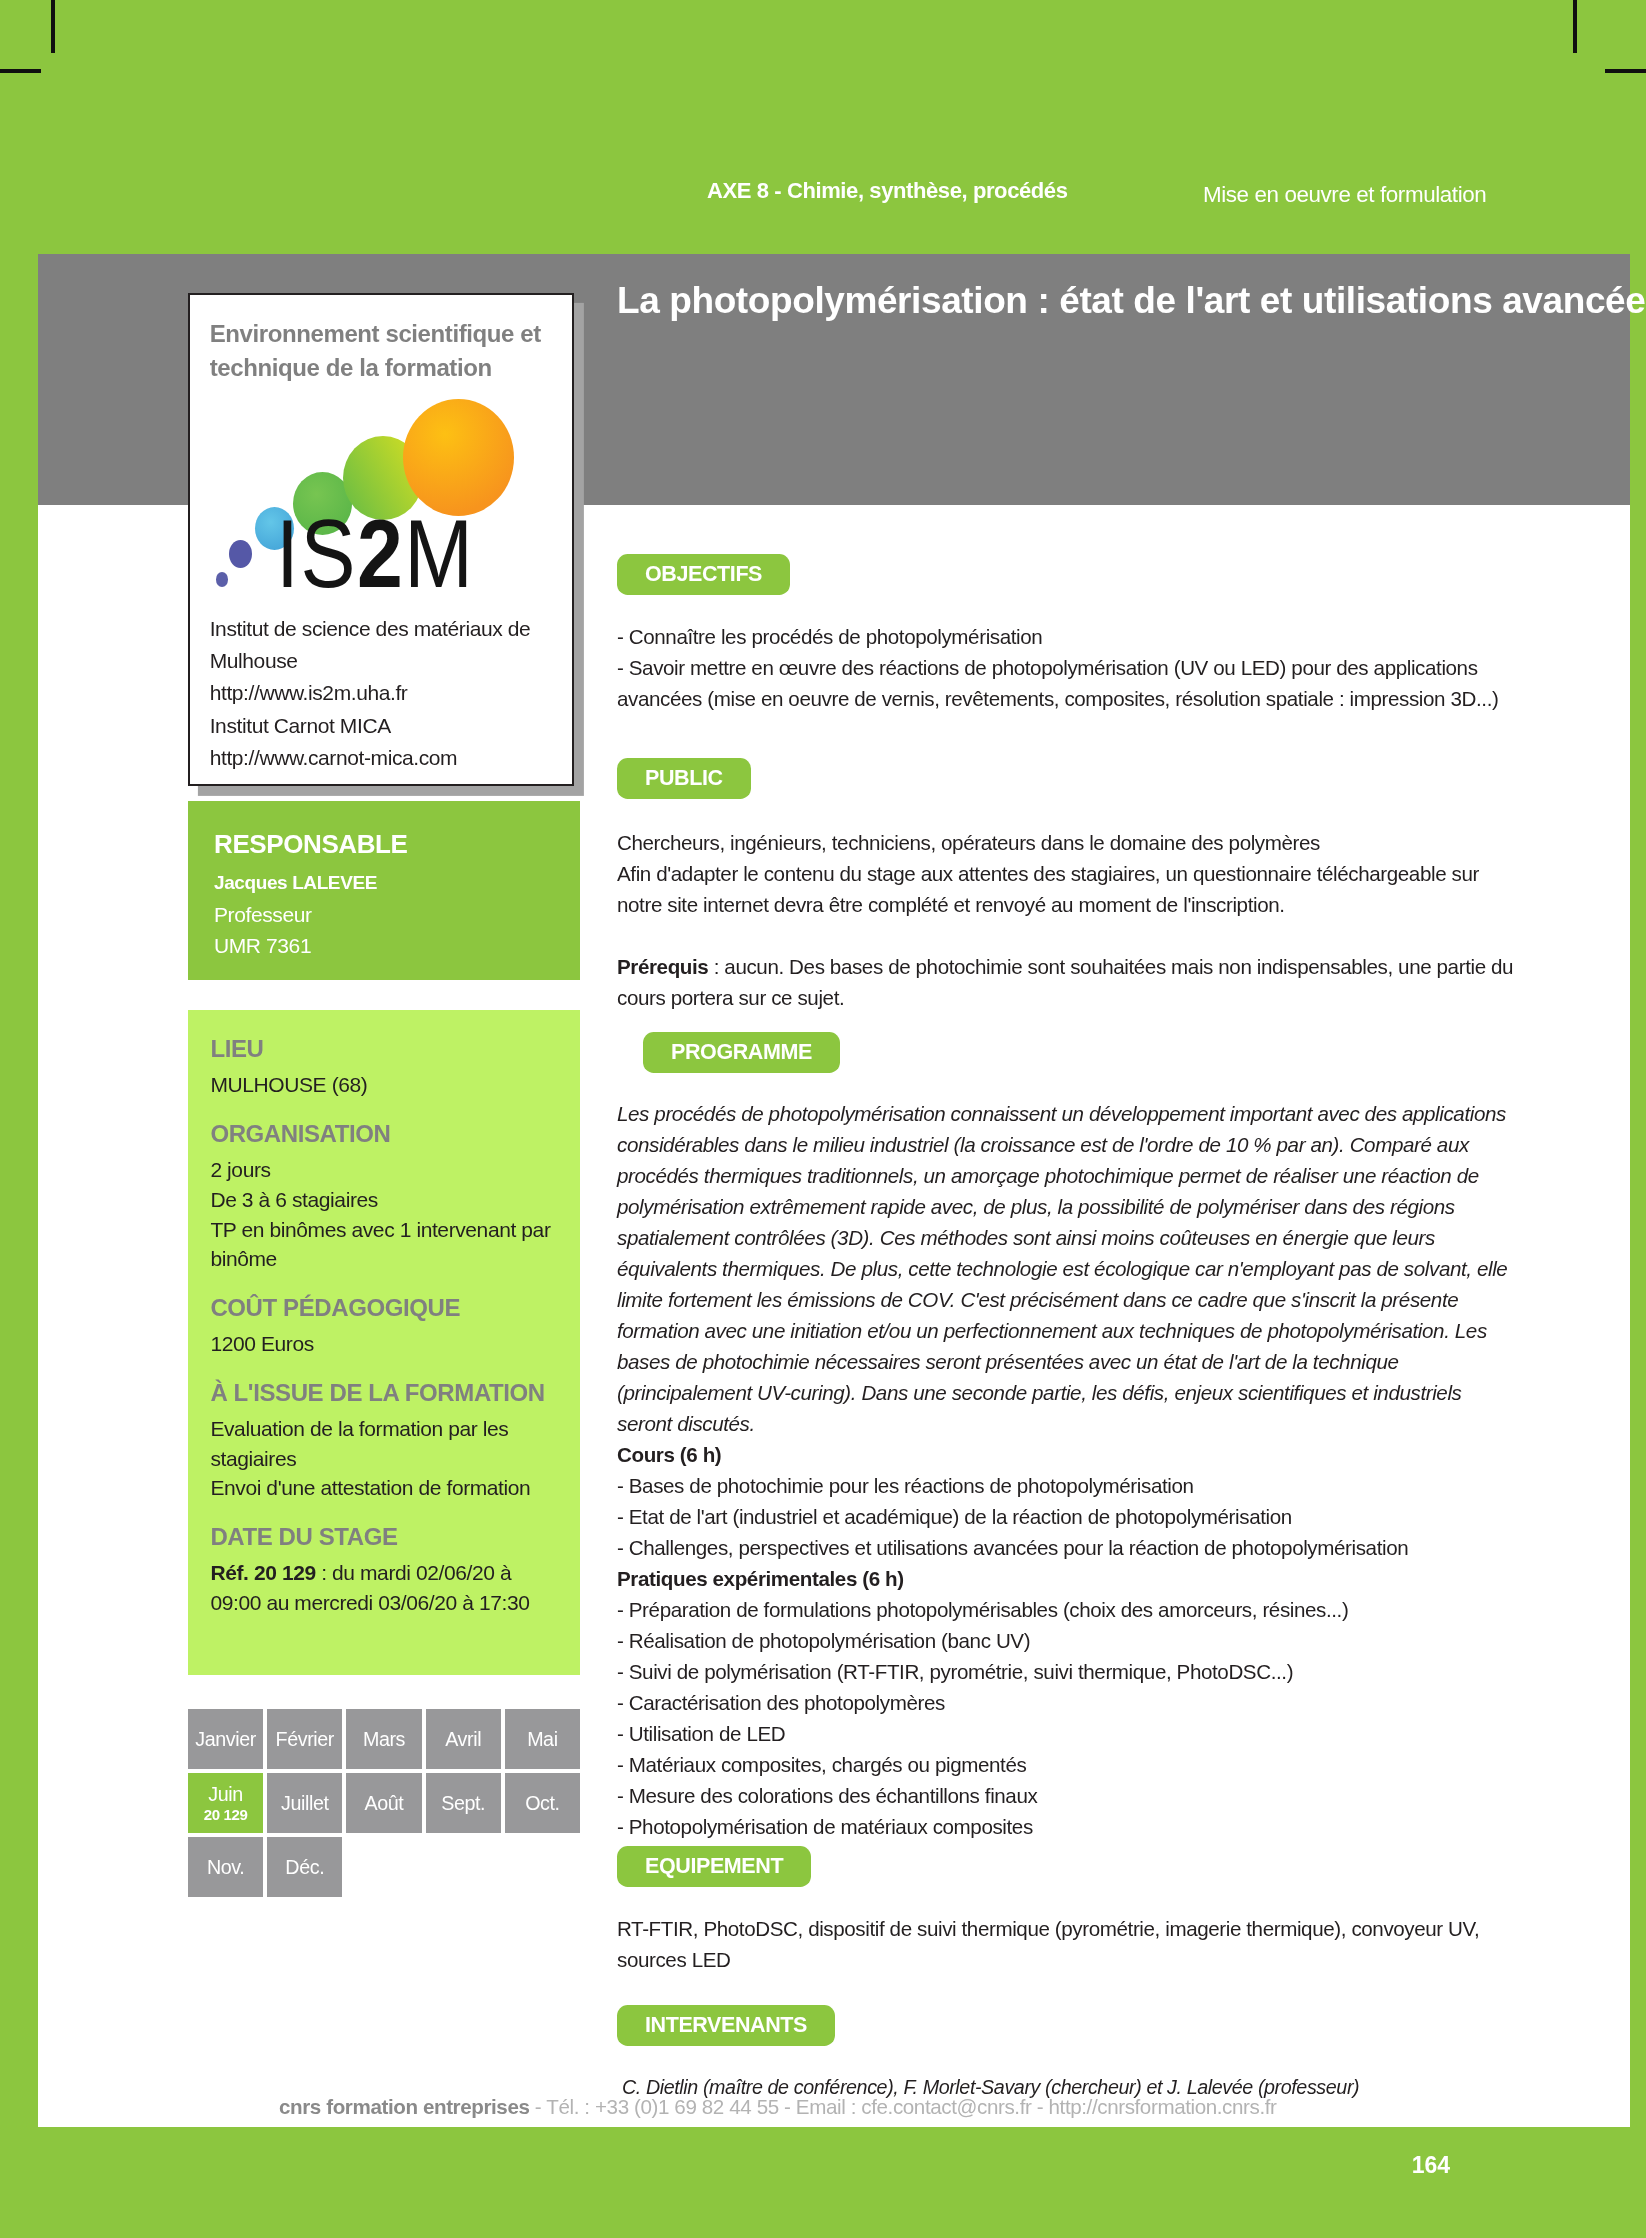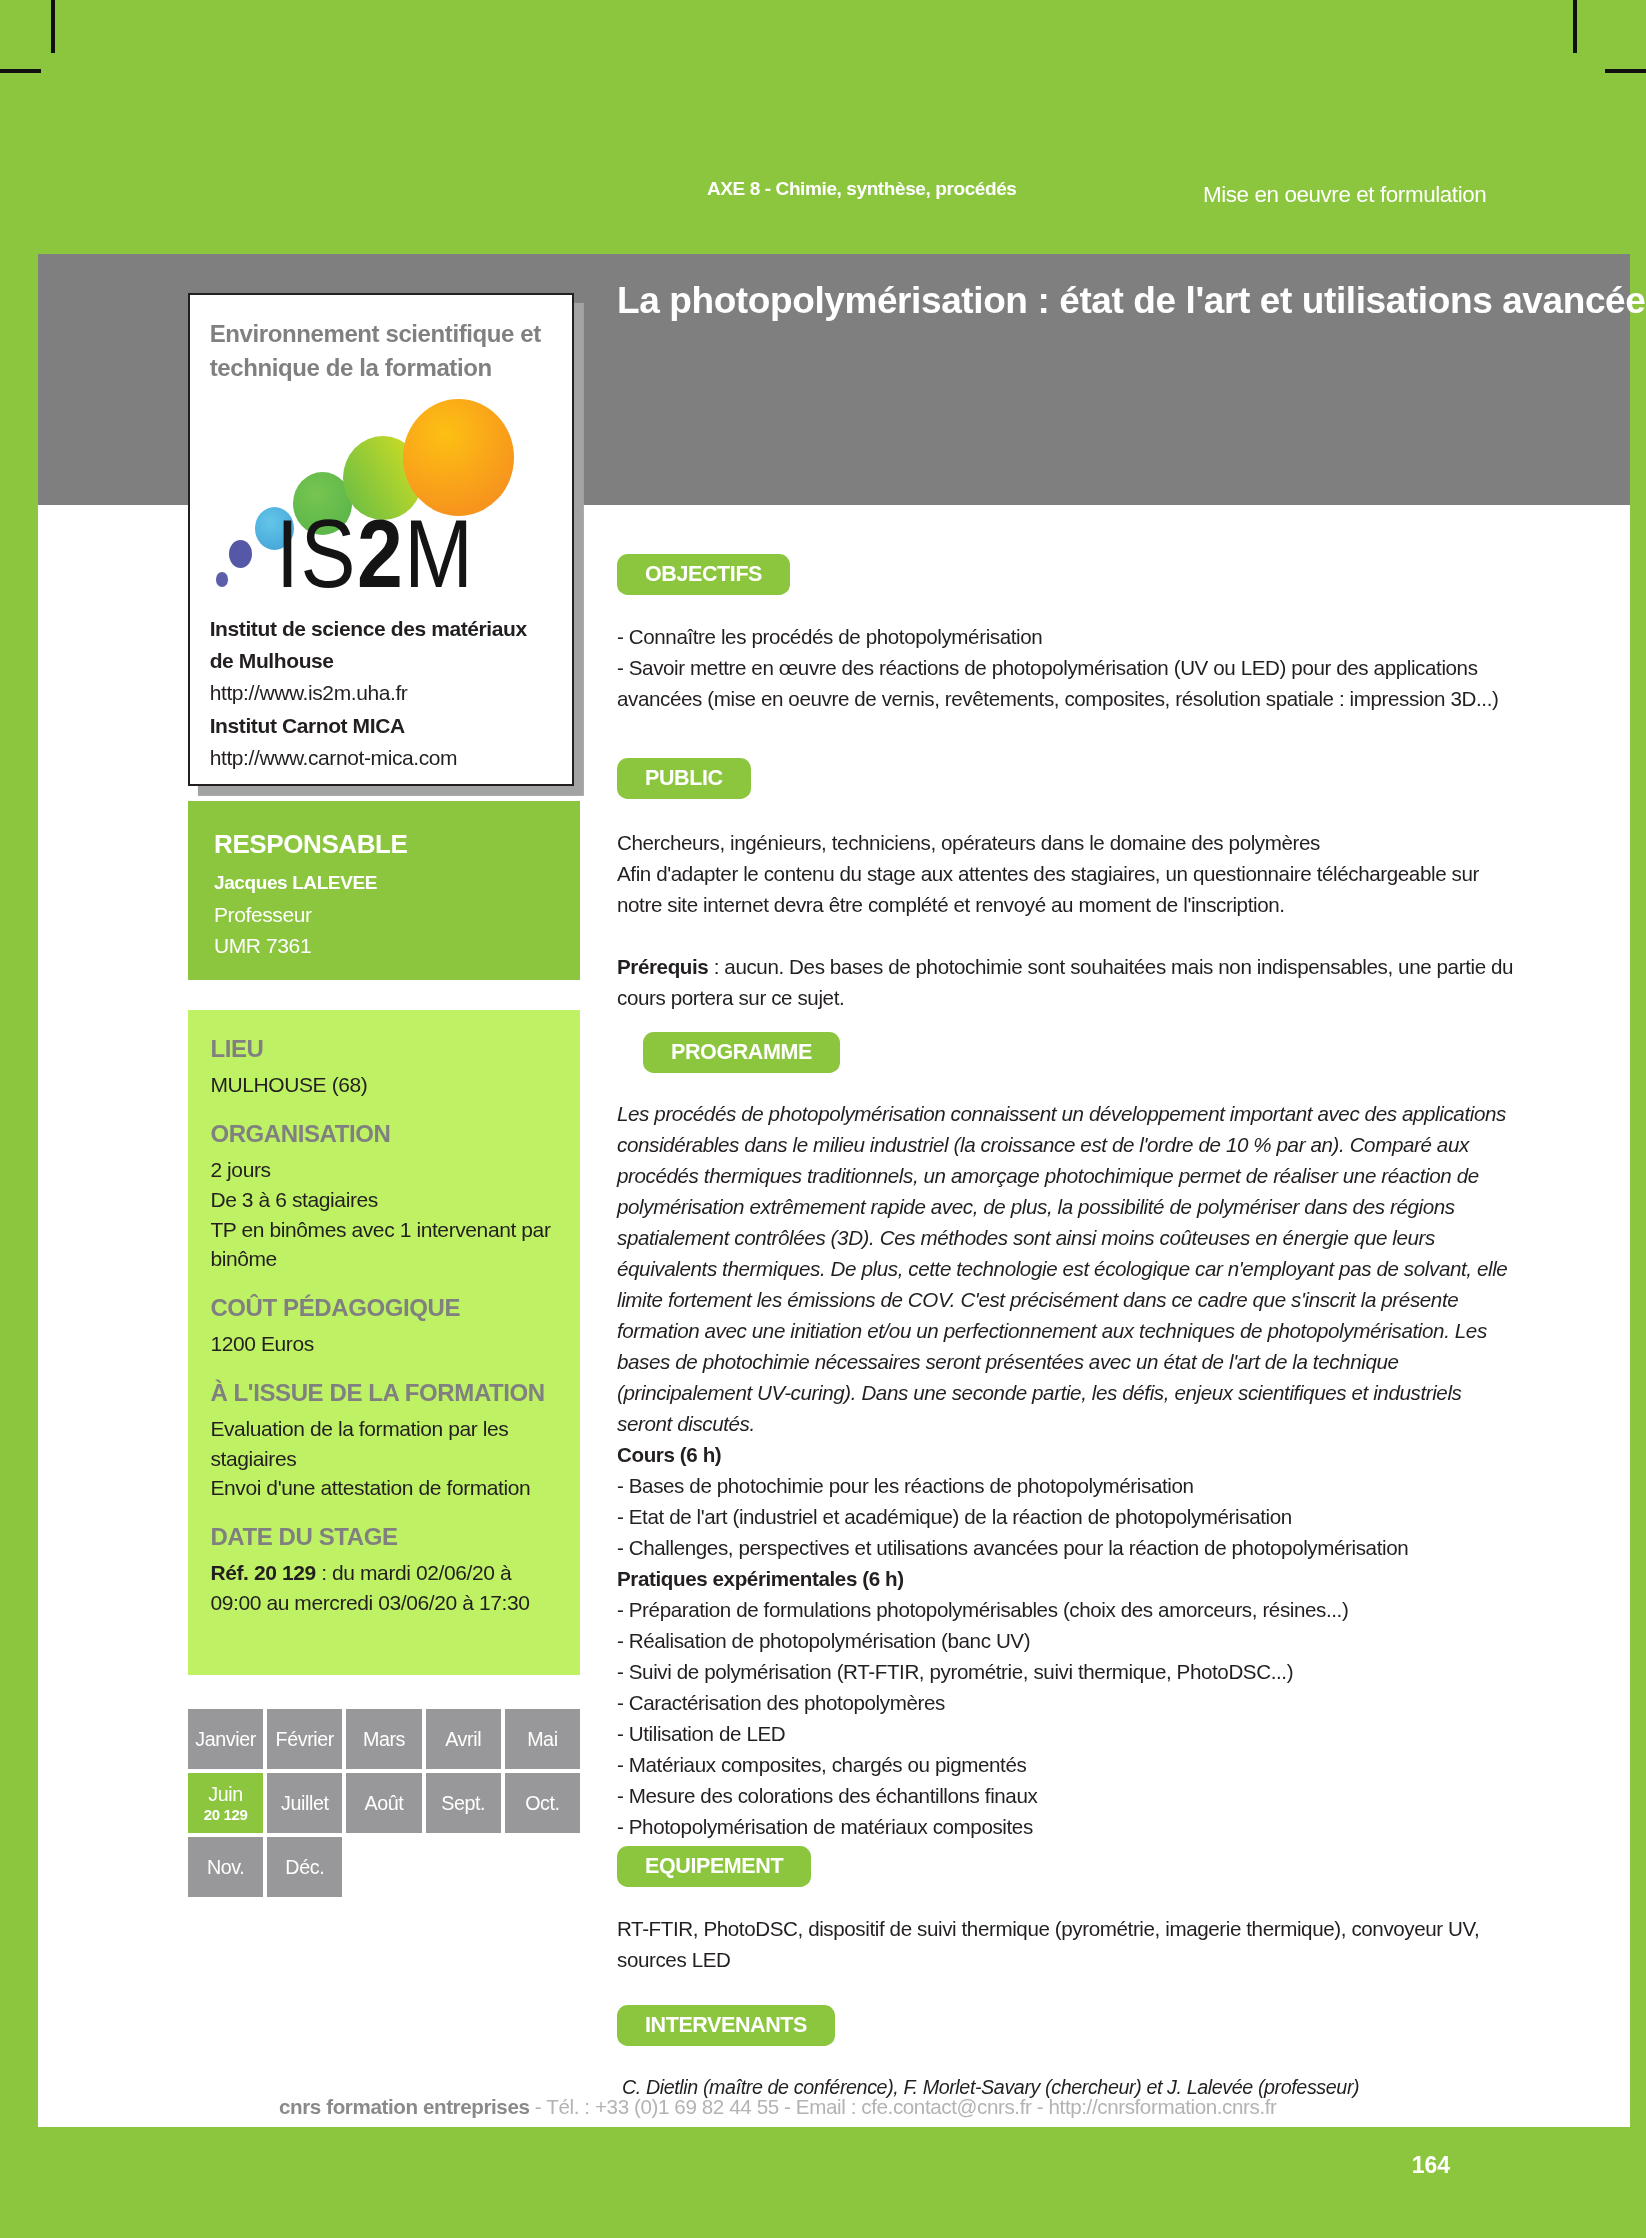--- a/index.html
+++ b/index.html
@@ -15,21 +15,21 @@
   
   .mark{position:absolute;background:#101010;}
   .m-tl-v{left:51px;top:0;width:3.6px;height:53px;}
   .m-tl-h{left:0;top:69px;width:41px;height:3.6px;}
   .m-tr-v{left:1573px;top:0;width:3.6px;height:53px;}
   .m-tr-h{left:1605px;top:69px;width:41px;height:3.6px;}
   .m-bl-v{left:51px;top:2224px;width:3.6px;height:45px;}
   .m-br-v{left:1573px;top:2224px;width:3.6px;height:45px;}
 
   
-  .hdr-axis{position:absolute;left:707px;top:178px;font-size:19px;font-weight:bold;color:#ffffff;letter-spacing:-0.4px;}
+  .hdr-axis{position:absolute;left:707px;top:178px;font-size:22px;font-weight:bold;color:#ffffff;letter-spacing:-0.4px;}
   .hdr-cat{position:absolute;left:1203px;top:182px;font-size:22.4px;color:#ffffff;letter-spacing:-0.4px;}
 
   
   .band-gray{position:absolute;left:38px;top:254px;width:1592px;height:251px;background:#7f7f7f;}
   .page-title{position:absolute;left:617px;top:275px;width:1075px;font-size:37px;font-weight:bold;
               color:#ffffff;line-height:1.42;letter-spacing:-0.4px;}
 
   
   .env-box{position:absolute;left:188px;top:293px;width:386px;height:493px;background:#ffffff;
            border:2.2px solid #231f20;box-shadow:9.9px 9.9px 0 #a3a3a3;box-sizing:border-box;
@@ -40,21 +40,21 @@
   .dot1{left:6.3px;top:174px;width:12.5px;height:15px;background:#5b5fa9;}
   .dot2{left:19px;top:142px;width:23px;height:28px;background:#5558a7;}
   .dot3{left:45px;top:109px;width:39px;height:43px;background:radial-gradient(circle at 40% 35%,#63c6e8,#3f9fd6);}
   .dot4{left:83px;top:74px;width:59px;height:63px;background:radial-gradient(circle at 40% 35%,#77c551,#53b246);}
   .dot5{left:133px;top:38px;width:80px;height:84px;background:linear-gradient(60deg,#62bb46,#d9e021);}
   .dot6{left:193px;top:1.8px;width:111px;height:117px;background:radial-gradient(circle at 38% 30%,#fdc013,#f7941d 75%);}
   .logo-word{position:absolute;left:66px;bottom:-5.4px;font-size:97px;color:#141414;
              letter-spacing:1.8px;transform:scaleX(.85);transform-origin:left bottom;white-space:nowrap;}
   .logo-word .bold2{font-weight:bold;}
   .env-info{font-size:21px;line-height:1.54;color:#231f20;letter-spacing:-0.4px;}
-  .env-info .b{font-weight:bold;}
+  .env-info .b{font-weight:normal;}
 
   
   .resp-box{position:absolute;left:188px;top:801px;width:392px;height:179px;background:#8cc63f;
             color:#ffffff;box-sizing:border-box;padding:28px 18px 0 26px;}
   .resp-label{font-size:26px;font-weight:bold;margin-bottom:11.6px;letter-spacing:-0.4px;}
   .resp-name{font-size:19px;font-weight:bold;margin-bottom:9px;letter-spacing:-0.4px;}
   .resp-line{font-size:21px;margin-bottom:7.2px;letter-spacing:-0.4px;}
 
   
   .info-box{position:absolute;left:188px;top:1010px;width:392px;height:665px;background:#bef264;

